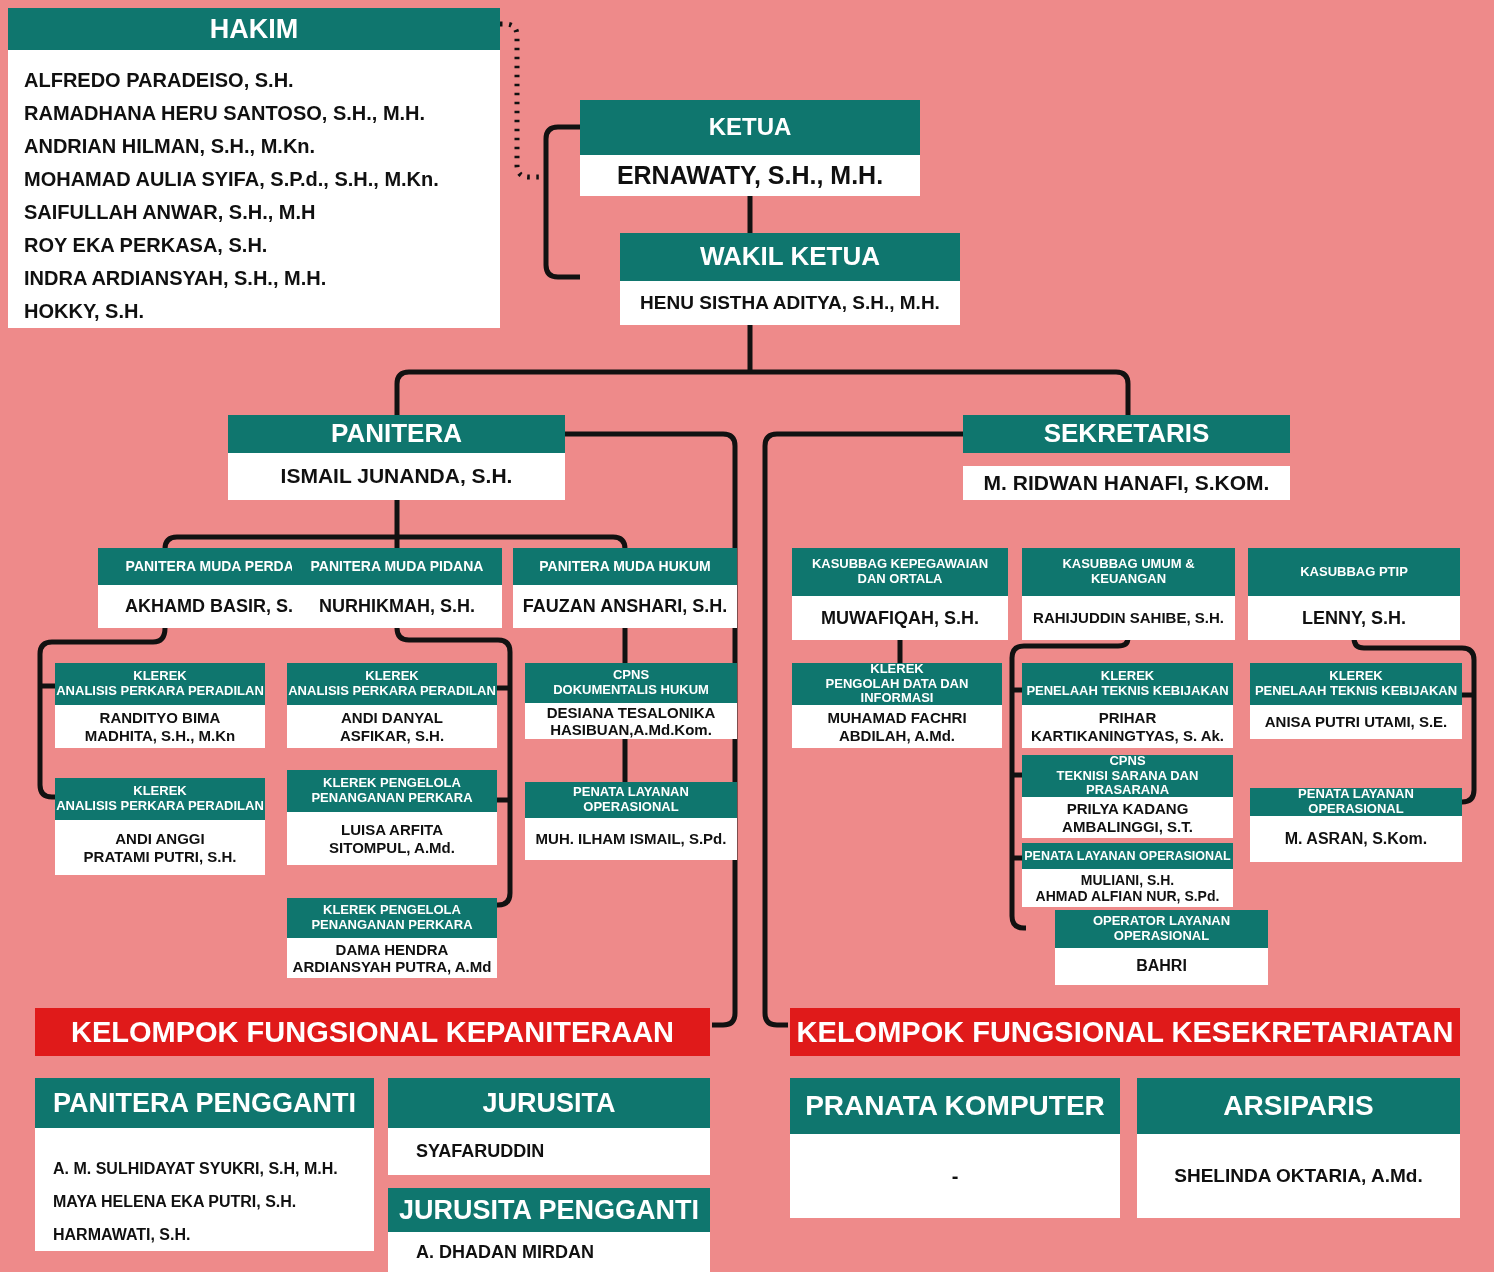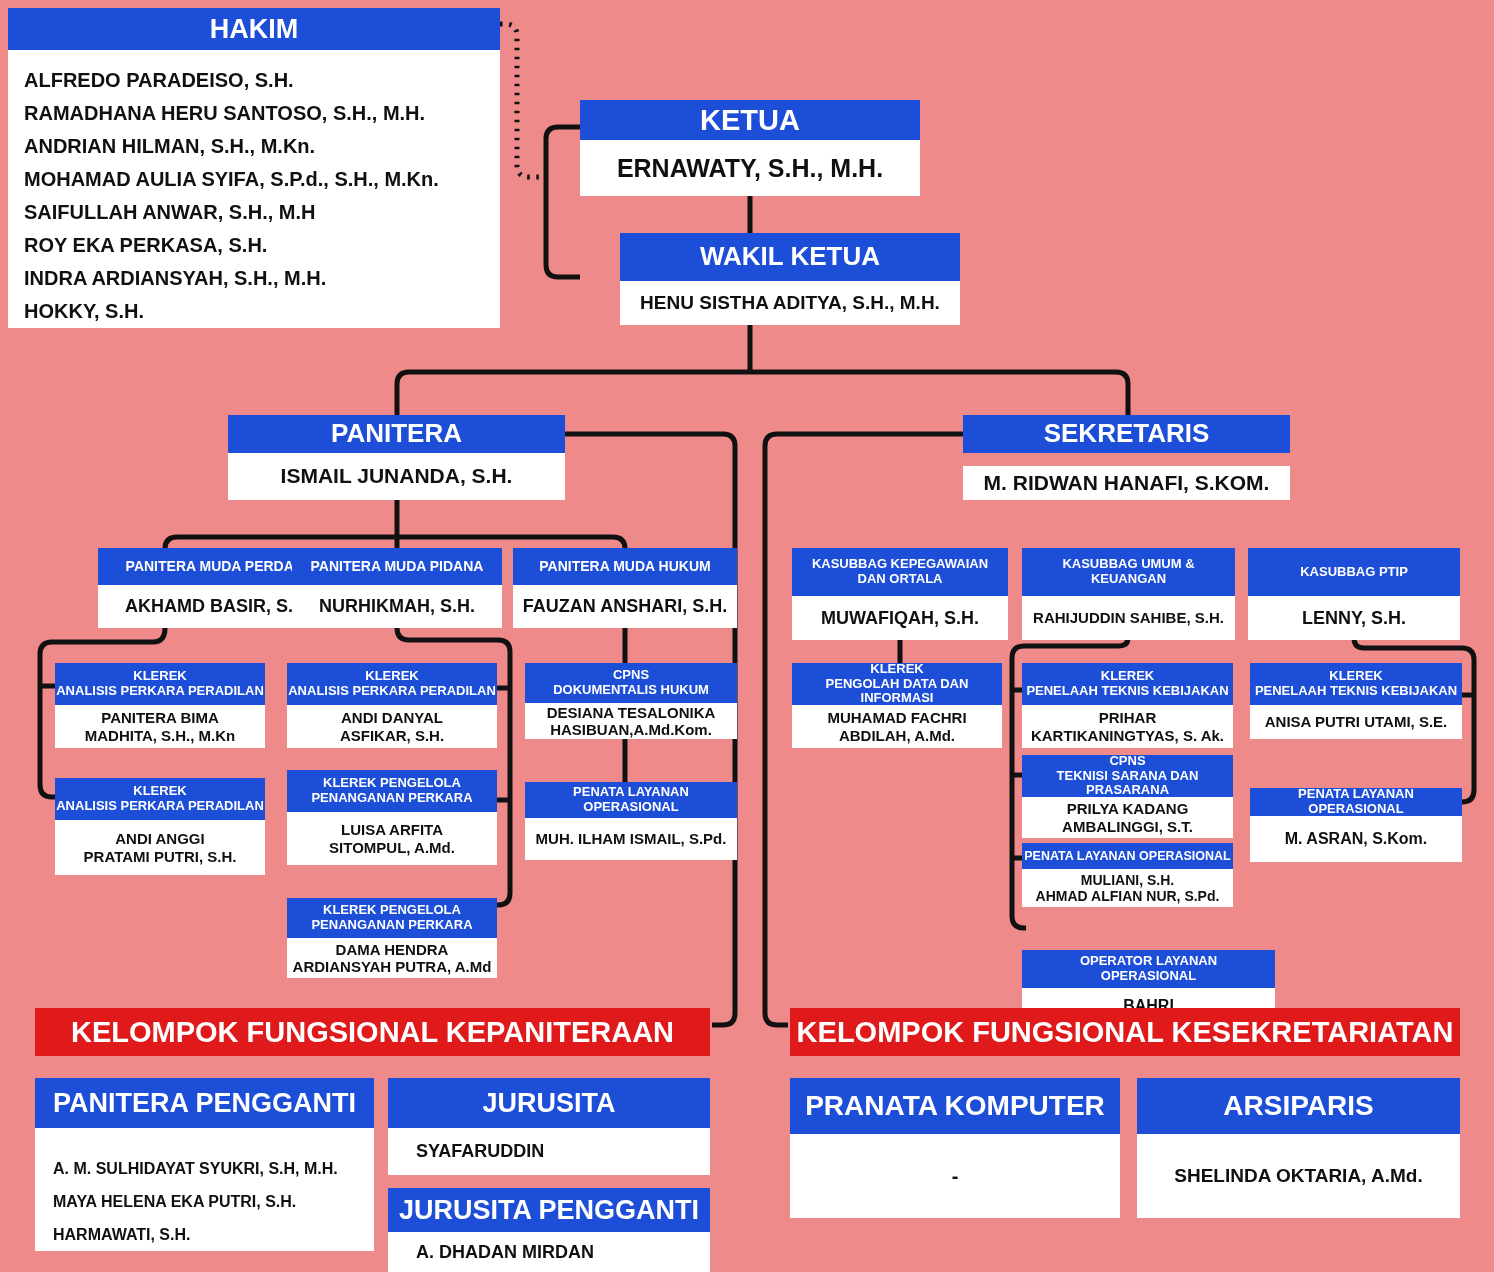--- a/index.html
+++ b/index.html
@@ -1,32 +1,32 @@
 <!DOCTYPE html>
 <html><head>
 <meta charset="utf-8">
 <style>
   html,body{margin:0;padding:0;background:#ee8a8a;}
   #stage{position:relative;width:1494px;height:1272px;background:#ee8a8a;overflow:hidden;
          font-family:"Liberation Sans",sans-serif;}
   #wires{position:absolute;left:0;top:0;z-index:0;}
   .box{position:absolute;display:flex;flex-direction:column;z-index:1;}
-  .hd{background:#1d4ed8;color:#ffffff;font-weight:bold;display:flex;align-items:center;
+  .hd{background:#0f766e;color:#ffffff;font-weight:bold;display:flex;align-items:center;
       justify-content:center;text-align:center;white-space:pre-line;line-height:1.12;flex:0 0 auto;}
   .bd{background:#ffffff;color:#101010;font-weight:bold;display:flex;align-items:center;
       justify-content:center;text-align:center;white-space:pre-line;flex:1 1 auto;line-height:1.15;}
   .bar{position:absolute;z-index:1;background:#e01a1a;color:#fff;font-weight:bold;
        display:flex;align-items:center;justify-content:center;white-space:pre;}
   
   #b-hakim{left:8px;top:8px;width:492px;height:317px;}
   #b-hakim .hd{height:42px;font-size:27px;}
   #b-hakim .bd{justify-content:flex-start;align-items:flex-start;text-align:left;
                padding:14px 0 0 16px;font-size:20px;line-height:33px;}
   #b-ketua{left:580px;top:100px;width:340px;height:96px;}
-  #b-ketua .hd{height:40px;font-size:29px;}
+  #b-ketua .hd{height:55px;font-size:24px;}
   #b-ketua .bd{font-size:25px;}
   #b-wakil{left:580px;top:233px;width:340px;height:92px;padding-left:40px;}
   #b-wakil .hd{height:48px;font-size:26px;}
   #b-wakil .bd{font-size:19px;}
   #b-panitera{left:228px;top:415px;width:337px;height:85px;}
   #b-panitera .hd{height:38px;font-size:26px;}
   #b-panitera .bd{font-size:21px;}
   #b-sekretaris{left:963px;top:415px;width:327px;height:85px;gap:13px;}
   #b-sekretaris .hd{height:38px;font-size:26px;}
   #b-sekretaris .bd{font-size:21px;}
@@ -54,21 +54,21 @@
   #b-prihar{left:1022px;top:663px;width:211px;height:85px;}
   #b-anisa{left:1250px;top:663px;width:212px;height:76px;}
   #b-anggi{left:55px;top:778px;width:210px;height:97px;}
   #b-luisa{left:287px;top:770px;width:210px;height:95px;}
   #b-ilham{left:525px;top:782px;width:212px;height:78px;}
   #b-ilham .hd{height:36px;}
   #b-teknisi{left:1022px;top:755px;width:211px;height:83px;}
   #b-muliani{left:1022px;top:843px;width:211px;height:64px;}
   #b-muliani .hd{height:26px;font-size:12.5px;}
   #b-muliani .bd{font-size:14px;}
-  #b-bahri{left:1022px;top:910px;width:253px;height:75px;margin-top:40px;}
+  #b-bahri{left:1055px;top:910px;width:213px;height:75px;}
   #b-bahri .hd{height:38px;}
   #b-bahri .bd{font-size:16px;}
   #b-asran{left:1250px;top:788px;width:212px;height:74px;}
   #b-asran .hd{height:28px;}
   #b-asran .bd{font-size:16px;}
   #b-dama{left:287px;top:898px;width:210px;height:80px;}
   #b-dama .hd{height:40px;}
   
   #bar-kepaniteraan{left:35px;top:1008px;width:675px;height:48px;font-size:29px;}
   #bar-kesekretariatan{left:790px;top:1008px;width:670px;height:48px;font-size:29px;}
@@ -186,21 +186,21 @@
     <div class="bd">RAHIJUDDIN SAHIBE, S.H.</div>
   </div>
   <div class="box ks" id="b-ks-ptip">
     <div class="hd">KASUBBAG PTIP</div>
     <div class="bd">LENNY, S.H.</div>
   </div>
 
   <div class="box sm" id="b-randityo">
     <div class="hd">KLEREK
 ANALISIS PERKARA PERADILAN</div>
-    <div class="bd">PANITERA BIMA
+    <div class="bd">RANDITYO BIMA
 MADHITA, S.H., M.Kn</div>
   </div>
   <div class="box sm" id="b-anggi">
     <div class="hd">KLEREK
 ANALISIS PERKARA PERADILAN</div>
     <div class="bd">ANDI ANGGI
 PRATAMI PUTRI, S.H.</div>
   </div>
   <div class="box sm" id="b-danyal">
     <div class="hd">KLEREK

